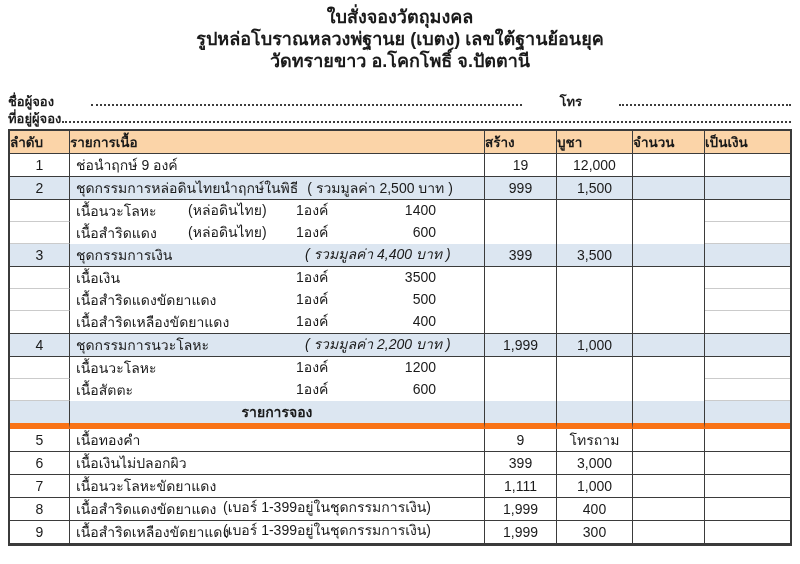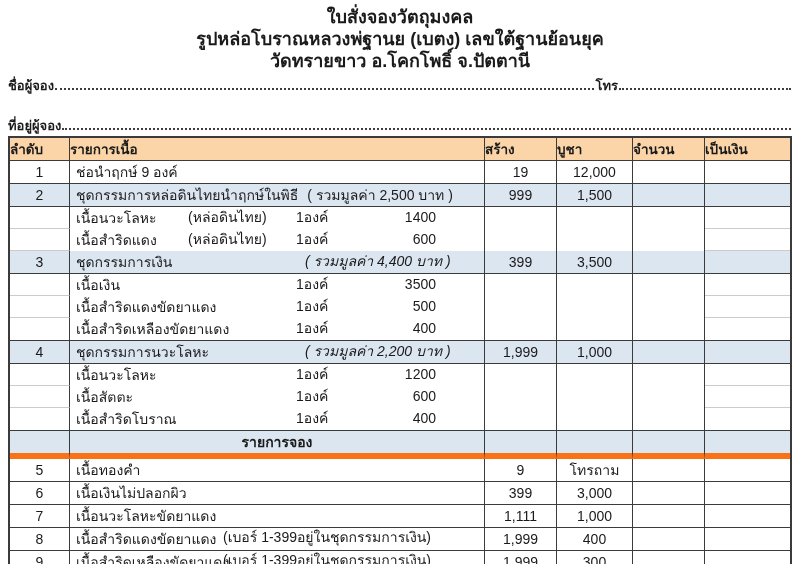--- a/index.html
+++ b/index.html
@@ -9,25 +9,25 @@
     font-family:"Liberation Sans","DejaVu Sans",sans-serif;
     color:#1a1a1a; overflow:hidden;
   }
   .page { width:800px; height:410px; padding:6px 8px 0 8px; }
 
   
   .titles { text-align:center; }
   .title-line { font-weight:bold; font-size:18px; line-height:22px; }
 
   
-  .field-line { display:flex; align-items:flex-end; height:17px; font-size:13px; font-weight:bold;margin-top:23px; }
+  .field-line { display:flex; align-items:flex-end; height:17px; font-size:13px; font-weight:bold; }
   .field-line .lbl { white-space:nowrap; line-height:15px; }
   .dots { flex:1 1 auto; border-bottom:2px dotted #3c3c3c; margin:0 1px 3px 1px; height:1px; }
   .dots.fixed-phone { flex:0 0 172px; }
-  #contact-name-line { margin-top:4px; }
+  #contact-name-line { margin-top:20px;gap:36px; }
 
   
   .table-wrap { margin-top:3px; width:784px; border:2px solid #3b3b3b; }
   table { width:780px; border-collapse:separate; border-spacing:0; table-layout:fixed; }
   col.c1{width:60px} col.c2{width:415px} col.c3{width:72px}
   col.c4{width:76px} col.c5{width:72px} col.c6{width:85px}
   td,th { font-size:14px; font-weight:normal; vertical-align:middle; padding:0;
           border-right:1px solid #3b3b3b; overflow:visible; white-space:nowrap; }
   td:last-child, th:last-child { border-right:none; }
   tr.hdr td { height:18px; background:#FBD4A8; font-weight:bold; 
@@ -173,28 +173,20 @@
             <td class="c-amt"></td>
           </tr>
           <tr class="sub">
             <td class="c-no"></td>
             <td class="c-desc"><span class="nm">เนื้อสัตตะ</span><span class="qty">1องค์</span><span class="val">600</span></td>
             <td class="c-made"></td>
             <td class="c-price"></td>
             <td class="c-qty"></td>
             <td class="c-amt"></td>
           </tr>
-          <tr class="sub lastsub">
-            <td class="c-no"></td>
-            <td class="c-desc"><span class="nm">เนื้อสำริดโบราณ</span><span class="qty">1องค์</span><span class="val">400</span></td>
-            <td class="c-made"></td>
-            <td class="c-price"></td>
-            <td class="c-qty"></td>
-            <td class="c-amt"></td>
-          </tr>
           <tr class="section">
             <td class="c-no"></td>
             <td class="c-desc">รายการจอง</td>
             <td class="c-made"></td>
             <td class="c-price"></td>
             <td class="c-qty"></td>
             <td class="c-amt"></td>
           </tr>
           <tr class="item item-sm">
             <td class="c-no">5</td>

